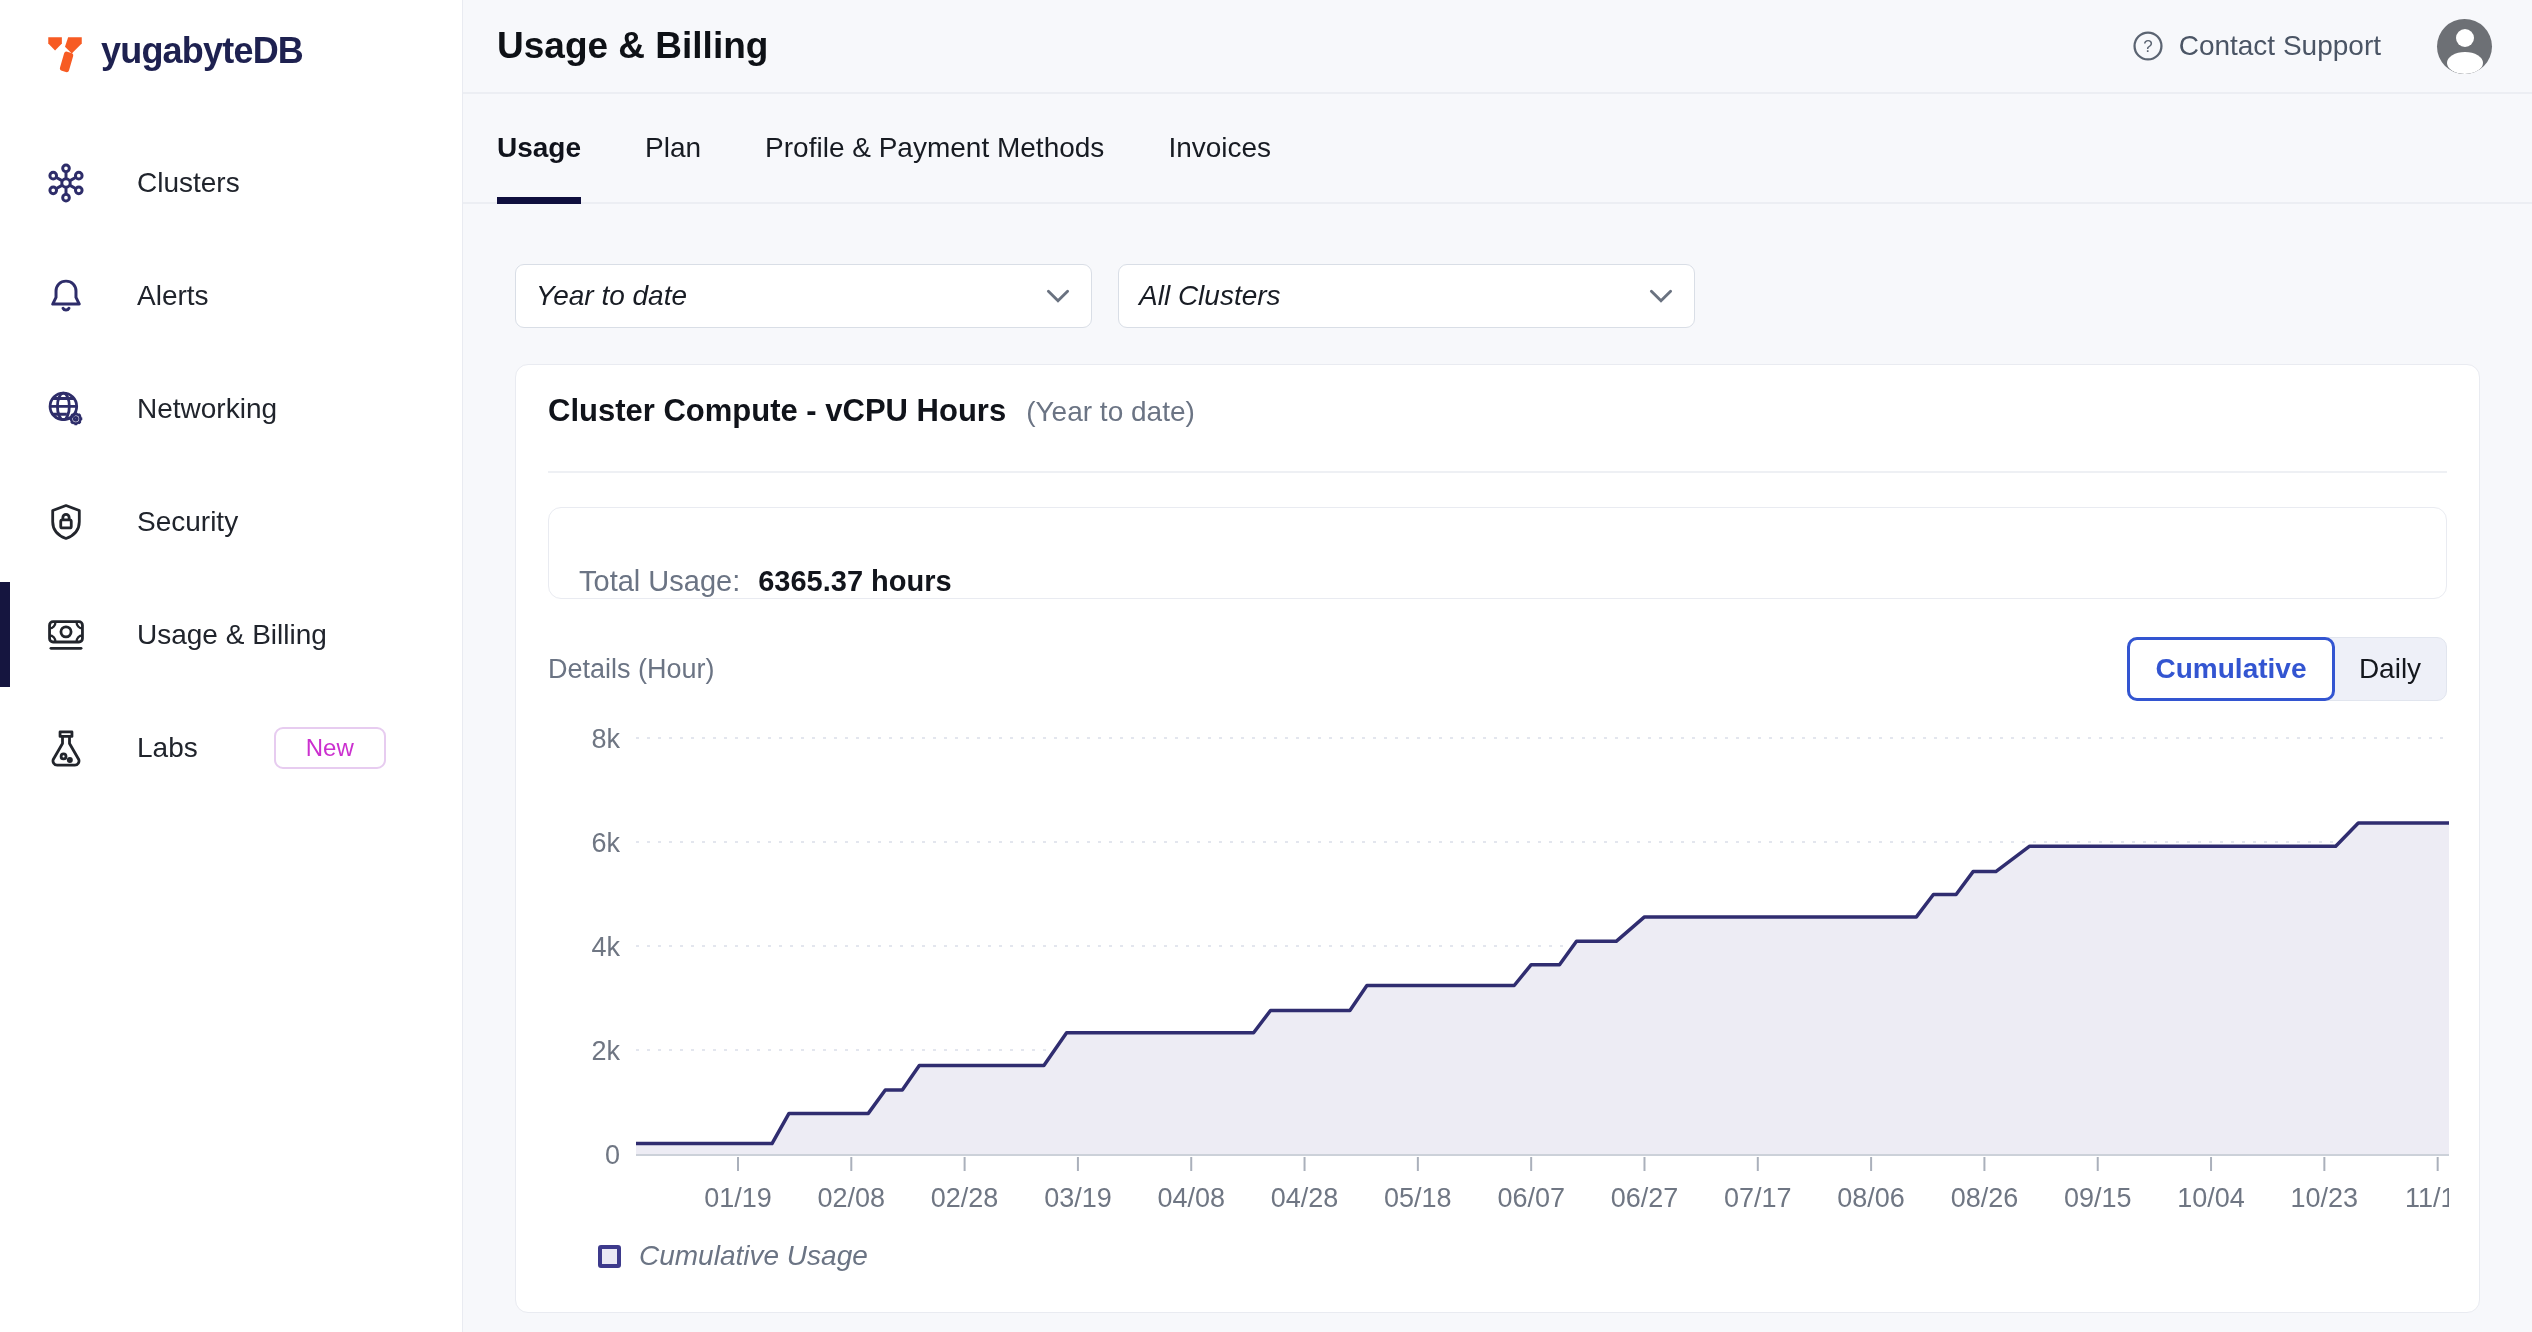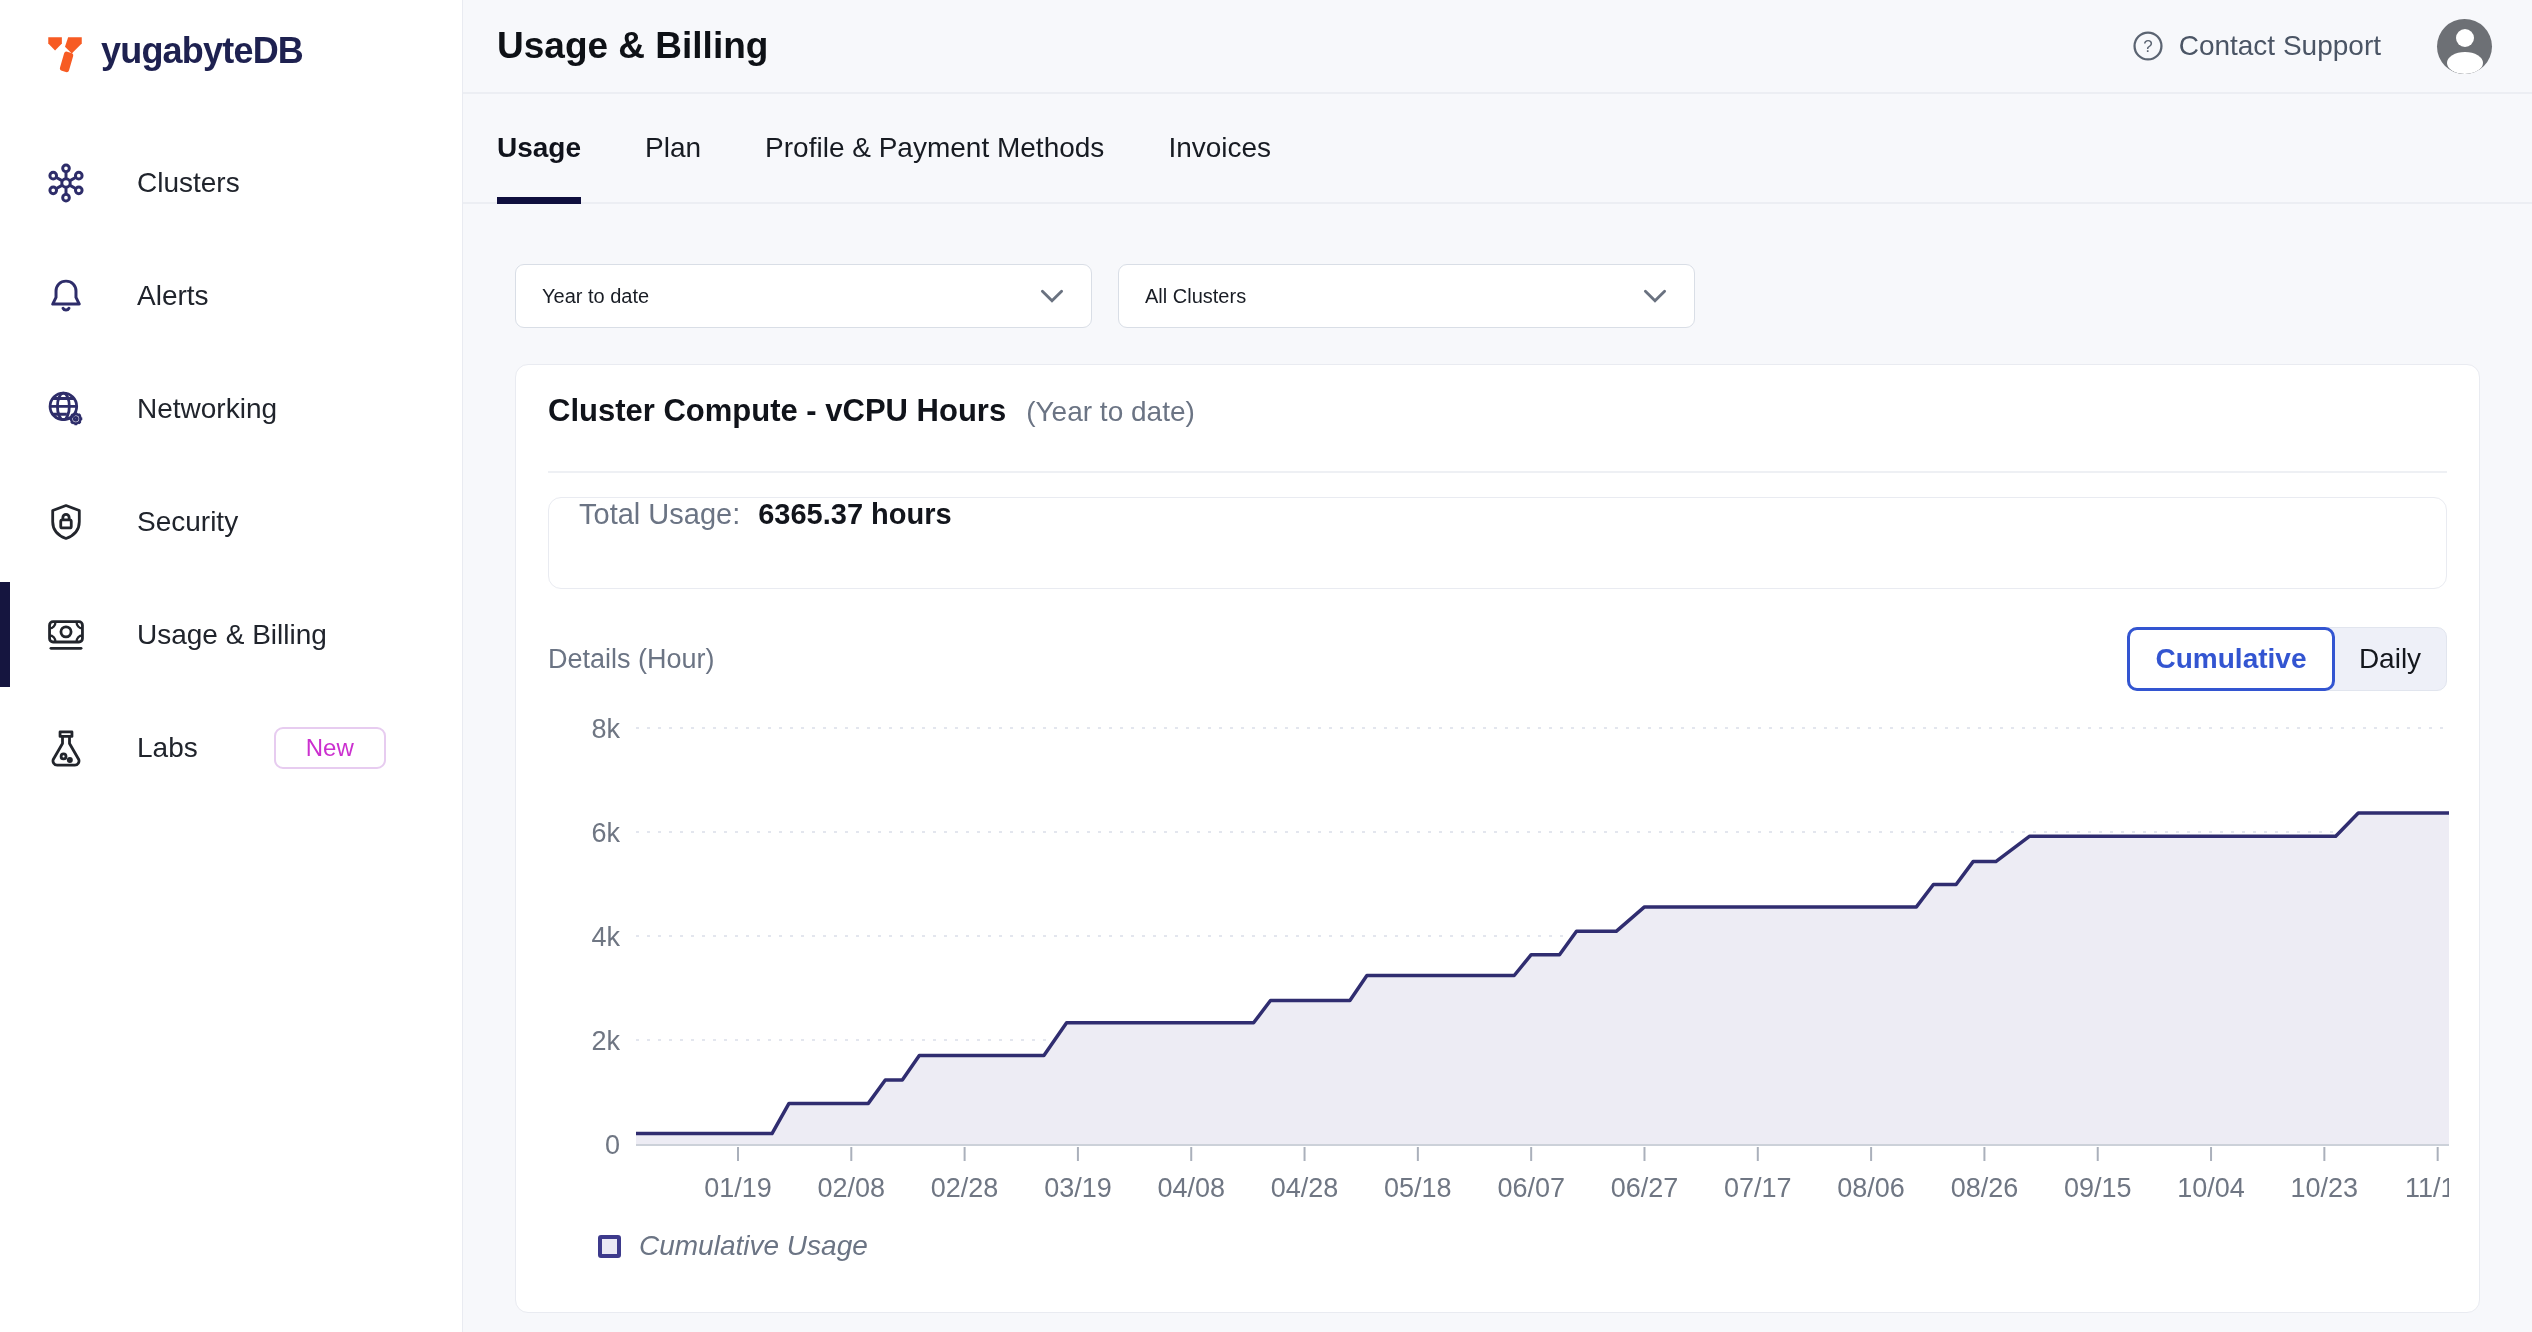--- a/index.html
+++ b/index.html
@@ -28,29 +28,29 @@
   .avatar .body { position:absolute; left:50%; top:33px; transform:translateX(-50%); width:36px; height:22px; border-radius:50%; background:#fff; }
 
   .tabs-row { display:flex; gap:64px; padding:0 34px; height:110px; align-items:stretch; border-bottom:2px solid #eceef3; }
   .tab { font-size:28px; color:#171b22; display:flex; align-items:center; position:relative; cursor:pointer; }
   .tab.active { font-weight:600; color:#10131c; }
   .tab.active::after { content:""; position:absolute; left:0; right:0; bottom:-2px; height:7px; background:#0f0f3e; }
 
   .content { padding:60px 52px 0 52px; }
   .filters { display:flex; gap:26px; }
   .select { width:577px; height:64px; background:#fff; border:1px solid #d9dee6; border-radius:9px;
-            display:flex; align-items:center; justify-content:space-between; padding:0 26px; font-size:20px; color:#181c24; cursor:pointer; }
+            display:flex; align-items:center; justify-content:space-between; padding:0 20px; font-size:28px; color:#181c24; cursor:pointer;font-style:italic; }
 
   .card { margin-top:36px; background:#fff; border:1px solid #e9ebf1; border-radius:13px; padding:0 32px; height:949px; }
   .card-header { height:88px; display:flex; align-items:baseline; gap:20px; padding-top:28px; }
   .card-title { font-size:31px; font-weight:700; color:#10131a; }
   .card-subtitle { font-size:28px; color:#6b7484; }
   .card-divider { border-top:2px solid #eef0f4; margin-top:18px; }
-  .total-box { margin-top:24px; border:1px solid #e9ebf1; border-radius:13px; height:92px;
-               display:flex; align-items:flex-start; gap:18px; padding:0 30px; }
+  .total-box { margin-top:34px; border:1px solid #e9ebf1; border-radius:13px; height:92px;
+               display:flex; align-items:flex-end; gap:18px; padding:0 30px; }
   .total-label { font-size:29px; color:#6b7484; }
   .total-value { font-size:29px; font-weight:700; color:#12151c; }
   .details-row { margin-top:38px; display:flex; align-items:center; justify-content:space-between; }
   .details-label { font-size:27px; color:#6b7484; }
   .toggle { display:flex; background:#eef0f8; border:1px solid #e1e5ee; border-radius:10px; height:64px; }
   .toggle-btn { display:flex; align-items:center; justify-content:center; font-size:28px; color:#14171d; cursor:pointer; }
   .toggle-btn.on { width:208px; background:#fff; border:3px solid #3355d1; color:#3355d1; font-weight:700; border-radius:10px; margin:-1px; }
   .toggle-btn.off { width:112px; }
   .chart-wrap { margin-top:16px; }
   .legend-row { margin-top:14px; display:flex; align-items:center; gap:18px; padding-left:50px;font-style:italic; }

